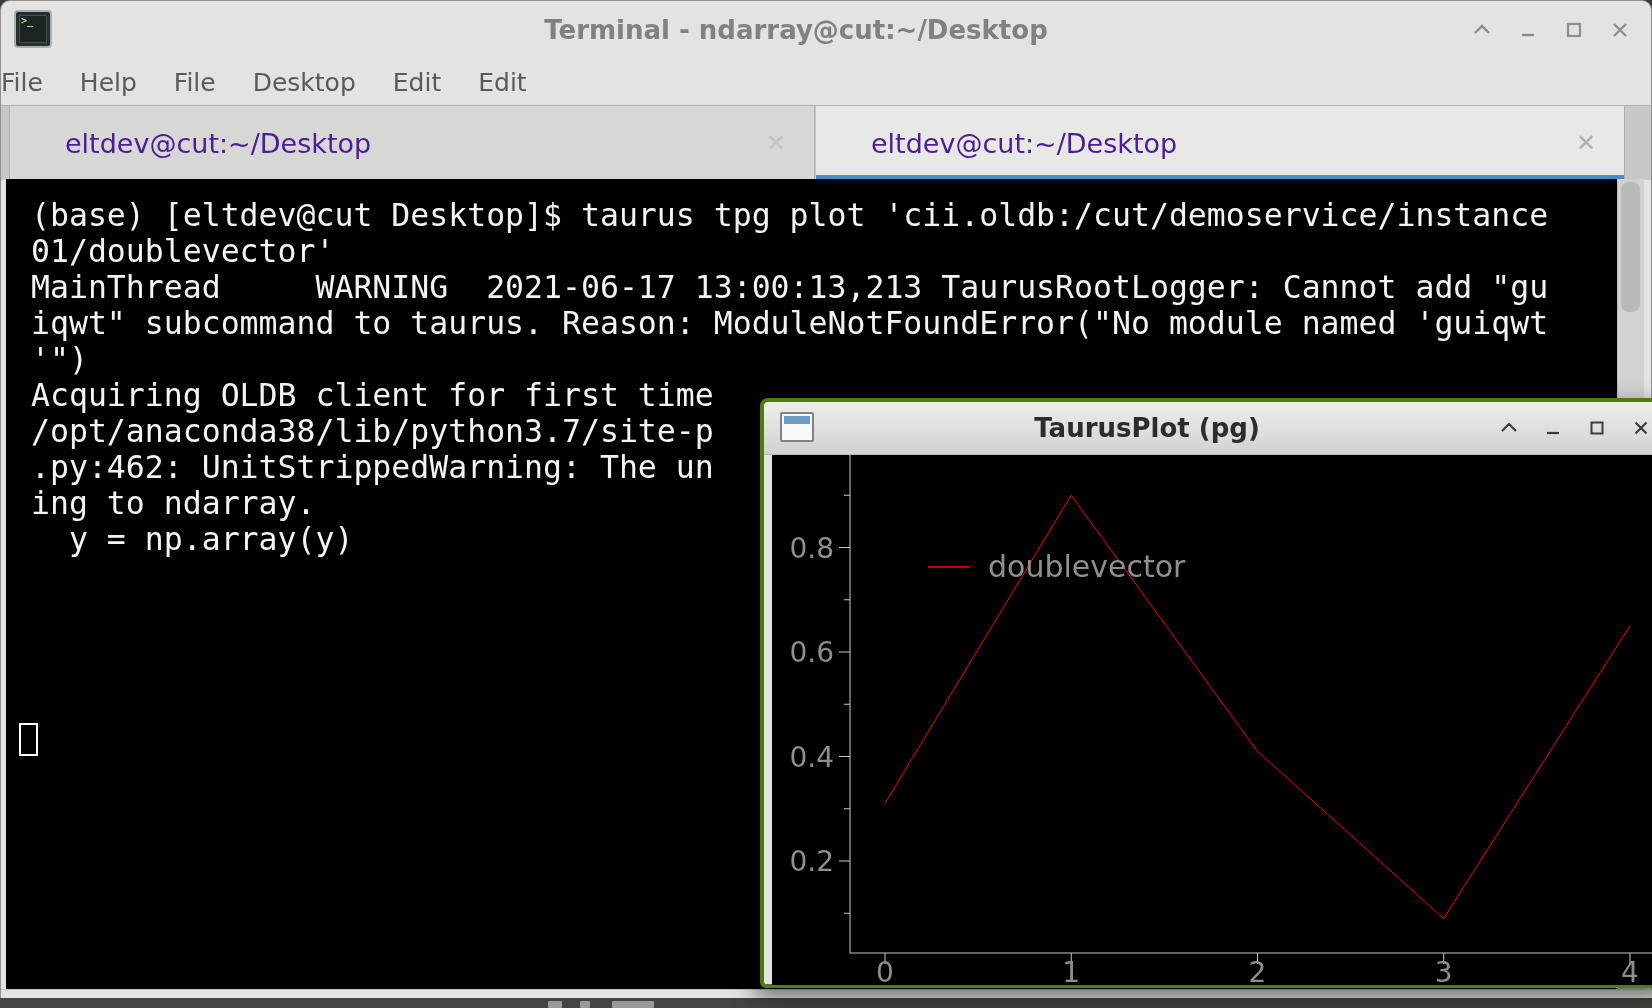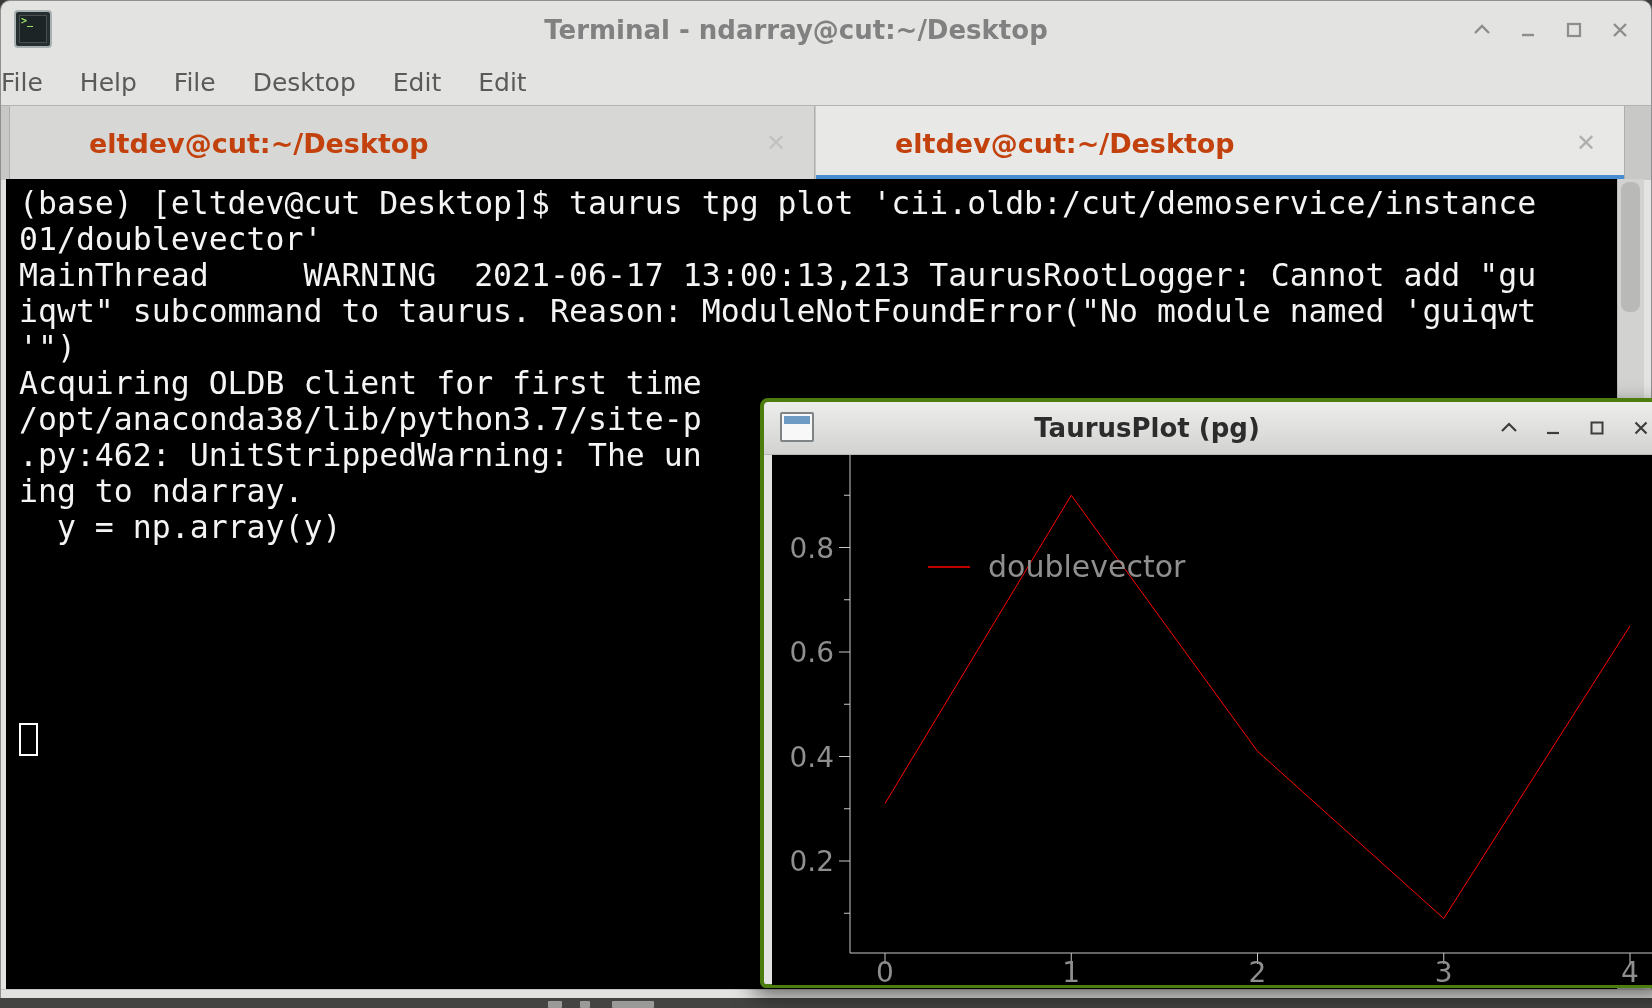--- a/index.html
+++ b/index.html
@@ -52,40 +52,40 @@
   .tab{
     position:absolute;top:0;height:74px;box-sizing:border-box;
     border-right:1px solid #aeaeac;display:flex;align-items:center;
   }
   .tab-inactive{left:8px;width:806px;background:#d7d7d5;border-left:1px solid #aeaeac;}
   .tab-active{left:815px;width:809px;background:#e8e8e6;}
   .tab-active::after{
     content:"";position:absolute;left:0;right:0;bottom:0;height:5px;background:#4a8cd1;
   }
   .tab-label{
-    margin-left:79px;font-weight:bold;font-size:27px;color:#c2410c;white-space:nowrap;
+    margin-left:55px;font-weight:normal;font-size:27px;color:#4c1d95;white-space:nowrap;
     overflow:hidden;
   }
   .tab-close{
     position:absolute;right:28px;top:50%;transform:translateY(-50%);
     font-size:24px;font-weight:bold;color:#b0b0ae;line-height:1;cursor:default;
     font-family:"DejaVu Sans",sans-serif;
   }
   .tab-inactive .tab-close{color:#c2c2c0;}
 
   
   .term-content{
     position:absolute;left:0;top:178px;width:1652px;height:810px;
     display:flex;
   }
   .term-screen{
     position:relative;margin-left:5px;width:1611px;height:810px;background:#000;
   }
   .term-text{
-    margin:0;padding:6px 0 0 13px;
+    margin:12px;padding:6px 0 0 13px;
     font-family:"DejaVu Sans Mono","Liberation Mono",monospace;
     font-size:31.5px;line-height:36px;color:#f4f4f4;white-space:pre;
   }
   .term-cursor{
     position:absolute;left:13px;top:544px;width:19px;height:33px;
     border:2px solid #ffffff;box-sizing:border-box;background:transparent;
   }
   .term-scrollbar{
     position:relative;width:26px;height:810px;background:#d2d2d0;border-left:1px solid #bcbcba;
   }

